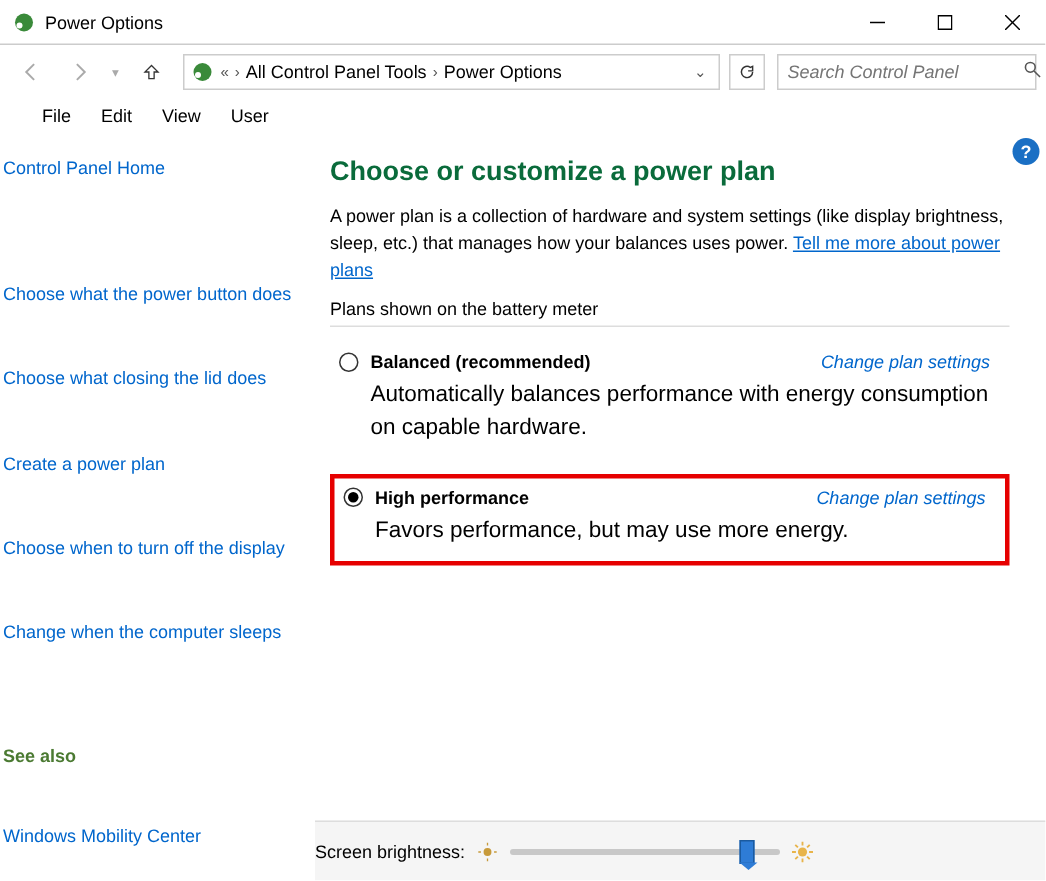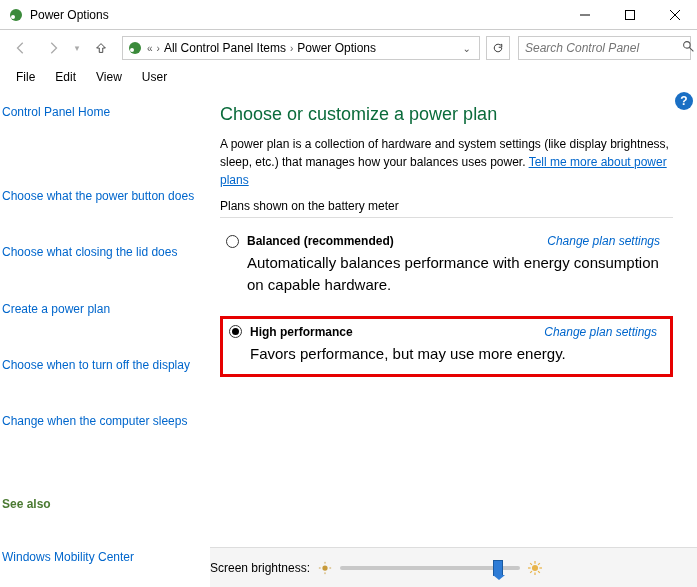--- a/index.html
+++ b/index.html
@@ -19,35 +19,35 @@
     .breadcrumb-box { flex: 1; height: 24px; border: 1px solid #ccc; display: flex; align-items: center; padding: 0 4px; margin: 0 4px; }
     .crumb-icon { width: 16px; height: 16px; margin-right: 4px; }
     .crumb-sep { margin: 0 4px; color: #555; font-size: 10px; }
     .crumb-text { font-size: 12px; cursor: default; }
     .crumb-dropdown { margin-left: auto; color: #555; font-size: 10px; padding: 0 4px; }
     .refresh-btn { width: 24px; height: 24px; display: flex; align-items: center; justify-content: center; border: 1px solid #ccc; }
     .search-box { width: 173px; height: 24px; border: 1px solid #ccc; display: flex; align-items: center; padding: 0 6px; margin-left: 6px; }
     .search-input { flex: 1; border: none; outline: none; font-size: 12px; color: #888; font-style: italic; background: transparent; }
     .search-icon { color: #555; }
     
-    .menubar { height: 22px; display: flex; align-items: center; padding: 0 8px; gap: 4px; border-bottom: 1px solid transparent; }
+    .menubar { height: 22px; display: flex; align-items: center; padding: 0 20px; gap: 4px; border-bottom: 1px solid transparent; }
     .menu-item { padding: 2px 8px; font-size: 12px; cursor: default; }
     
     .content { display: flex; height: calc(100% - 30px - 36px - 22px); position: relative; }
     .sidebar { width: 210px; padding: 16px 14px 8px 2px; display: flex; flex-direction: column; gap: 28px; }
     .sidebar-link-row { display: flex; align-items: flex-start; margin-bottom: 12px; gap: 6px; }
     .sidebar-link-row.with-icon .row-icon { margin-top: 1px; }
     .row-icon { width: 14px; height: 14px; flex-shrink: 0; }
     .sidebar-link { color: #0066cc; font-size: 12px; cursor: default; line-height: 1.35; }
     .sidebar-spacer { flex: 1; }
     .see-also { color: #4b7a32; font-size: 12px; margin-bottom: 10px; font-weight: bold; }
     
     .main { flex: 1; padding: 16px 24px 8px 10px; position: relative; }
     .help-badge { position: absolute; top: 4px; right: 4px; width: 18px; height: 18px; border-radius: 50%; background: #1a6fc4; color: #fff; font-weight: bold; display: flex; align-items: center; justify-content: center; font-size: 12px; }
-    .heading { color: #0a6b3b; font-size: 18px; font-weight: 400; margin-bottom: 10px; }
+    .heading { color: #0a6b3b; font-size: 18px; font-weight: 700; margin-bottom: 10px; }
     .desc { font-size: 12px; line-height: 1.5; margin-bottom: 8px; }
     .more-link { color: #0066cc; text-decoration: underline; cursor: default; }
     .subhead { font-size: 12px; margin: 10px 0 4px 0; }
     .divider { border-top: 1px solid #ddd; margin-bottom: 10px; }
     
     .plan-block { margin-bottom: 10px; padding: 6px 6px 10px 6px; position: relative; }
     .plan-block.highlight { border: 3px solid #e60000; }
     .plan-row { display: flex; align-items: center; }
     .radio { width: 13px; height: 13px; border: 1px solid #333; border-radius: 50%; margin-right: 8px; display: flex; align-items: center; justify-content: center; flex-shrink: 0; }
     .radio.checked::before { content: ''; width: 7px; height: 7px; background: #000; border-radius: 50%; display: block; }
@@ -108,21 +108,21 @@
       </svg>
     </div>
 
   <div class="breadcrumb-box">
     <svg class="crumb-icon" viewBox="0 0 16 16">
         <circle cx="8" cy="8" r="6" fill="#3a8a3a"></circle>
         <circle cx="5" cy="10" r="2" fill="#fff"></circle>
       </svg>
     <span style="font-size:10px;color:#555;">«</span>
     <span class="crumb-sep">›</span>
-    <span class="crumb-text">All Control Panel Items</span>
+    <span class="crumb-text">All Control Panel Tools</span>
     <span class="crumb-sep">›</span>
     <span class="crumb-text">Power Options</span>
     <span class="crumb-dropdown">⌄</span>
   </div>
   <div class="refresh-btn">
       <svg width="12" height="12" viewBox="0 0 16 16">
         <path d="M13 8a5 5 0 1 1-2-4l2-1v4h-4" fill="none" stroke="#333" stroke-width="1.3"></path>
       </svg>
     </div>
   <div class="search-box">

